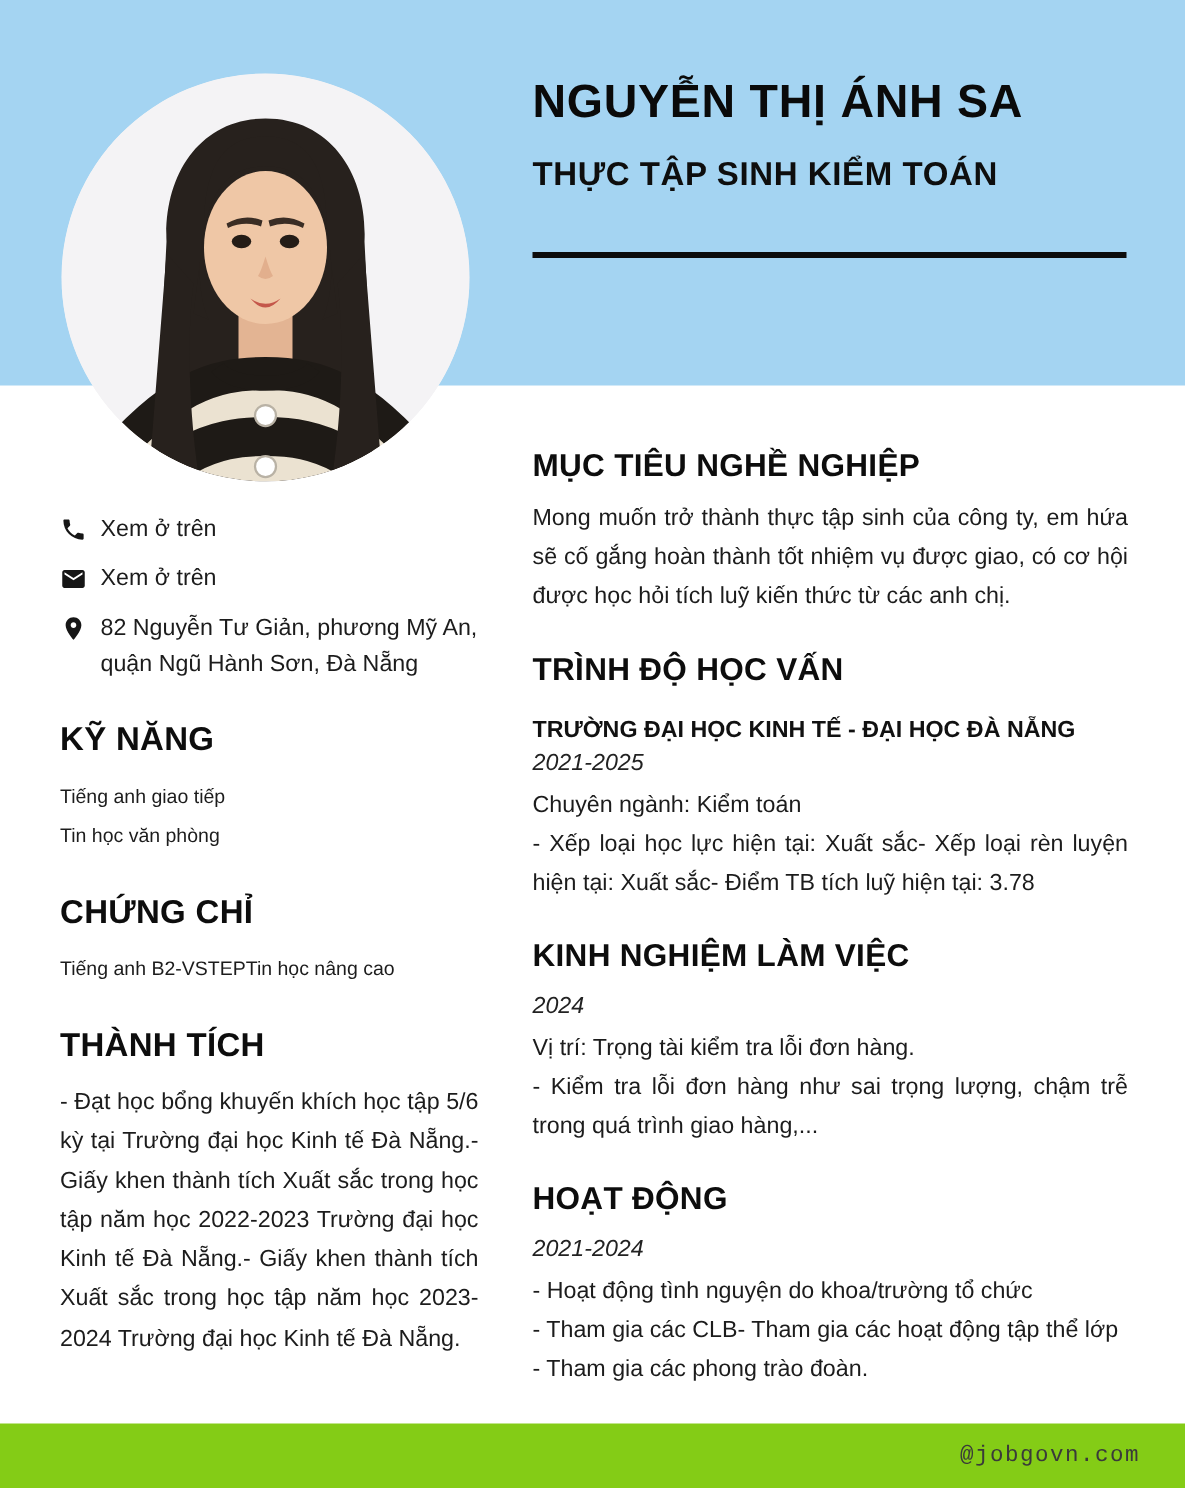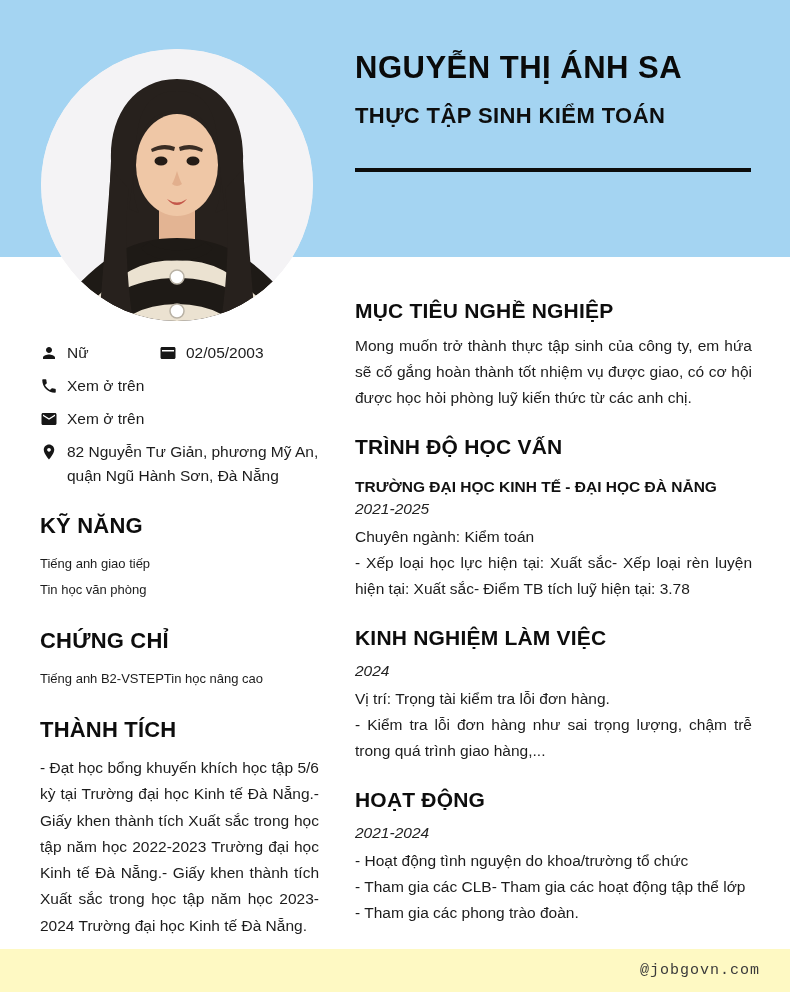--- a/index.html
+++ b/index.html
@@ -65,21 +65,21 @@
     font-size:21px; font-weight:bold; color:#0d0d0d;
     margin-bottom:10px; letter-spacing:0.2px;
   }
   .org { font-size:15.5px; font-weight:bold; color:#111; margin-top:17px; line-height:22px; }
   .period { font-size:15.5px; font-style:italic; color:#222; line-height:22px; margin-bottom:4px; }
   .rline { font-size:15.5px; line-height:26px; color:#1c1c1c; text-align:justify; }
 
   
   .footer {
     position:absolute; left:0; bottom:0;
-    width:790px; height:43px; background:#fef9c3;
+    width:790px; height:43px; background:#84cc16;
     display:flex; align-items:center; justify-content:flex-end;
     padding-right:30px;
   }
   .watermark {
     font-family:"Liberation Mono","DejaVu Sans Mono",monospace;
     font-size:15px; color:#3a3a3a; letter-spacing:1px;
   }
 </style>
 </head>
 <body>
@@ -132,38 +132,20 @@
 </div>
 
 <div class="header-text">
   <div class="name">NGUYỄN THỊ ÁNH SA</div>
   <div class="role">THỰC TẬP SINH KIỂM TOÁN</div>
 </div>
 <div class="divider"></div>
 
 <div class="left-col">
 
-  <div class="info-row">
-    <div class="pair pair-gender">
-      <span class="ic">
-        <svg viewBox="0 0 24 24">
-            <path d="M12 12c2.21 0 4-1.79 4-4s-1.79-4-4-4-4 1.79-4 4 1.79 4 4 4zm0 2c-2.67 0-8 1.34-8 4v2h16v-2c0-2.66-5.33-4-8-4z"></path>
-          </svg>
-      </span>
-      <span>Nữ</span>
-    </div>
-    <div class="pair">
-      <span class="ic">
-        <svg viewBox="0 0 24 24">
-            <path d="M20 4H4c-1.1 0-2 .9-2 2v12c0 1.1.9 2 2 2h16c1.1 0 2-.9 2-2V6c0-1.1-.9-2-2-2zm0 6H4V8h16v2z"></path>
-          </svg>
-      </span>
-      <span>02/05/2003</span>
-    </div>
-  </div>
 
   <div class="info-row">
     <span class="ic">
       <svg viewBox="0 0 24 24">
           <path d="M6.62 10.79c1.44 2.83 3.76 5.14 6.59 6.59l2.2-2.2c.27-.27.67-.36 1.02-.24 1.12.37 2.33.57 3.57.57.55 0 1 .45 1 1V20c0 .55-.45 1-1 1-9.39 0-17-7.61-17-17 0-.55.45-1 1-1h3.5c.55 0 1 .45 1 1 0 1.25.2 2.45.57 3.57.11.35.03.74-.25 1.02l-2.2 2.2z"></path>
         </svg>
     </span>
     <span>Xem ở trên</span>
   </div>
 
@@ -194,21 +176,21 @@
 
   <div class="sec-h">THÀNH TÍCH</div>
   <div class="just-para">- Đạt học bổng khuyến khích học tập 5/6 kỳ tại Trường đại học Kinh tế Đà Nẵng.- Giấy khen thành tích Xuất sắc trong học tập năm học 2022-2023 Trường đại học Kinh tế Đà Nẵng.- Giấy khen thành tích Xuất sắc trong học tập năm học 2023-2024 Trường đại học Kinh tế Đà Nẵng.</div>
 
 </div>
 
 <div class="right-col">
 
   <div class="rsec">
     <div class="rsec-h">MỤC TIÊU NGHỀ NGHIỆP</div>
-    <div class="rline">Mong muốn trở thành thực tập sinh của công ty, em hứa sẽ cố gắng hoàn thành tốt nhiệm vụ được giao, có cơ hội được học hỏi phòng luỹ kiến thức từ các anh chị.</div>
+    <div class="rline">Mong muốn trở thành thực tập sinh của công ty, em hứa sẽ cố gắng hoàn thành tốt nhiệm vụ được giao, có cơ hội được học hỏi tích luỹ kiến thức từ các anh chị.</div>
   </div>
 
   <div class="rsec">
     <div class="rsec-h">TRÌNH ĐỘ HỌC VẤN</div>
     <div class="org">TRƯỜNG ĐẠI HỌC KINH TẾ - ĐẠI HỌC ĐÀ NẴNG</div>
     <div class="period">2021-2025</div>
     <div class="rline">Chuyên ngành: Kiểm toán</div>
     <div class="rline">- Xếp loại học lực hiện tại: Xuất sắc- Xếp loại rèn luyện hiện tại: Xuất sắc- Điểm TB tích luỹ hiện tại: 3.78</div>
   </div>
 

